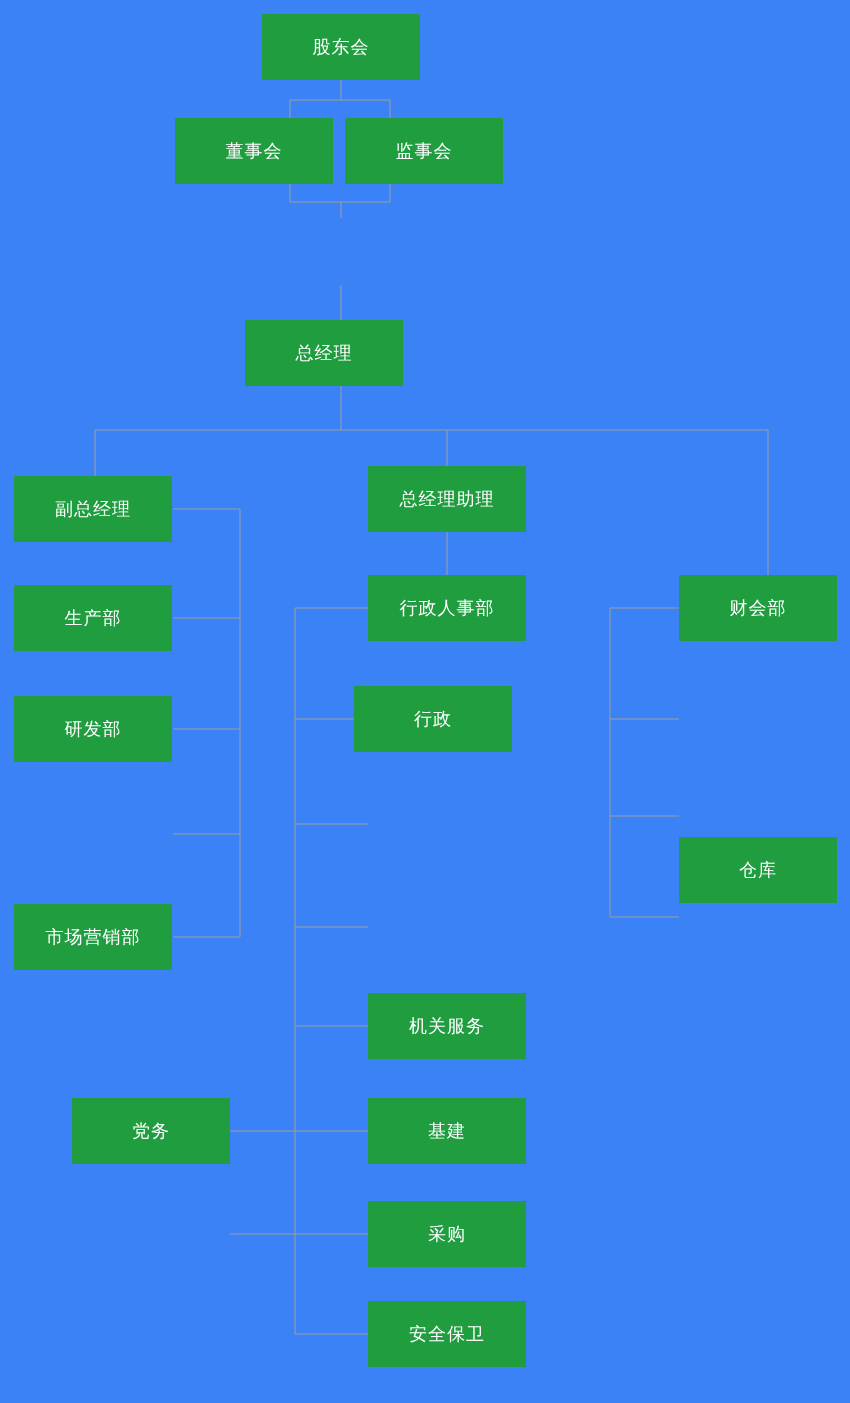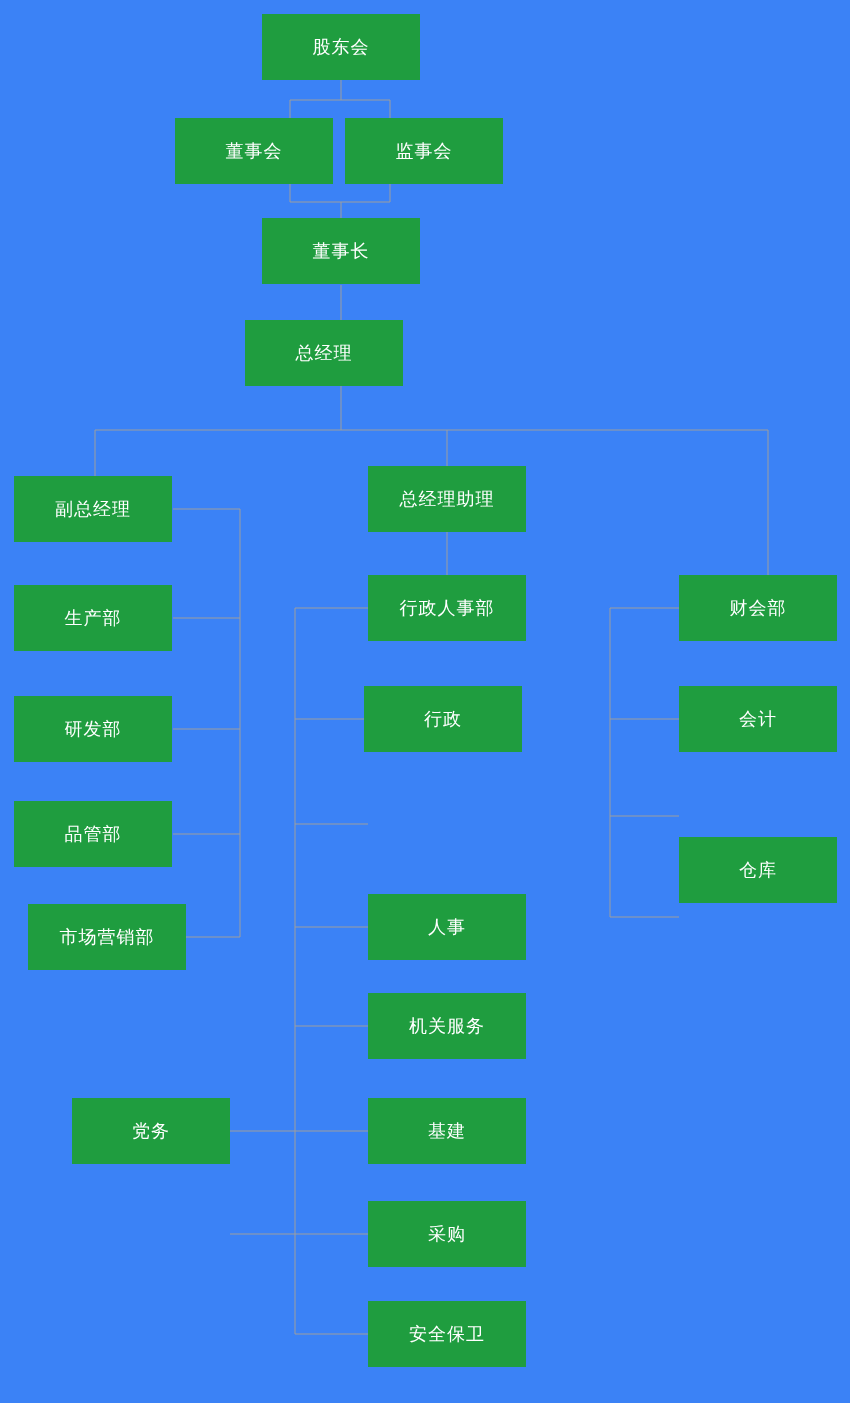--- a/index.html
+++ b/index.html
@@ -67,37 +67,33 @@
     <path class="connector" d="M447 532 V575"></path>
 
     <path class="connector" d="M368 608 H295 M295 608 V1334 M295 719 H368 M295 824 H368 M295 927 H368 M295 1026 H368 M230 1131 H368 M230 1234 H368 M295 1334 H368"></path>
 
     <path class="connector" d="M679 608 H610 M610 608 V917 M610 719 H679 M610 816 H679 M610 917 H679"></path>
   </svg>
 
   <div class="node" style="left:262px;top:14px">股东会</div>
   <div class="node" style="left:175px;top:118px">董事会</div>
   <div class="node" style="left:345px;top:118px">监事会</div>
-  <div class="node" style="left:262px;top:218px">董事长</div>
   <div class="node" style="left:245px;top:320px">总经理</div>
 
   <div class="node" style="left:14px;top:476px">副总经理</div>
   <div class="node" style="left:14px;top:585px">生产部</div>
   <div class="node" style="left:14px;top:696px">研发部</div>
-  <div class="node" style="left:14px;top:801px">品管部</div>
-  <div class="node" style="left:28px;top:904px">市场营销部</div>
+  <div class="node" style="left:14px;top:904px">市场营销部</div>
 
   <div class="node" style="left:368px;top:466px">总经理助理</div>
   <div class="node" style="left:368px;top:575px">行政人事部</div>
-  <div class="node" style="left:364px;top:686px">行政</div>
-  <div class="node" style="left:368px;top:894px">人事</div>
+  <div class="node" style="left:354px;top:686px">行政</div>
   <div class="node" style="left:368px;top:993px">机关服务</div>
   <div class="node" style="left:368px;top:1098px">基建</div>
   <div class="node" style="left:368px;top:1201px">采购</div>
   <div class="node" style="left:72px;top:1098px">党务</div>
 
   <div class="node" style="left:368px;top:1301px">安全保卫</div>
 
   <div class="node" style="left:679px;top:575px">财会部</div>
-  <div class="node" style="left:679px;top:686px">会计</div>
   <div class="node" style="left:679px;top:837px">仓库</div>
 
 </div>
 
 </body></html>

